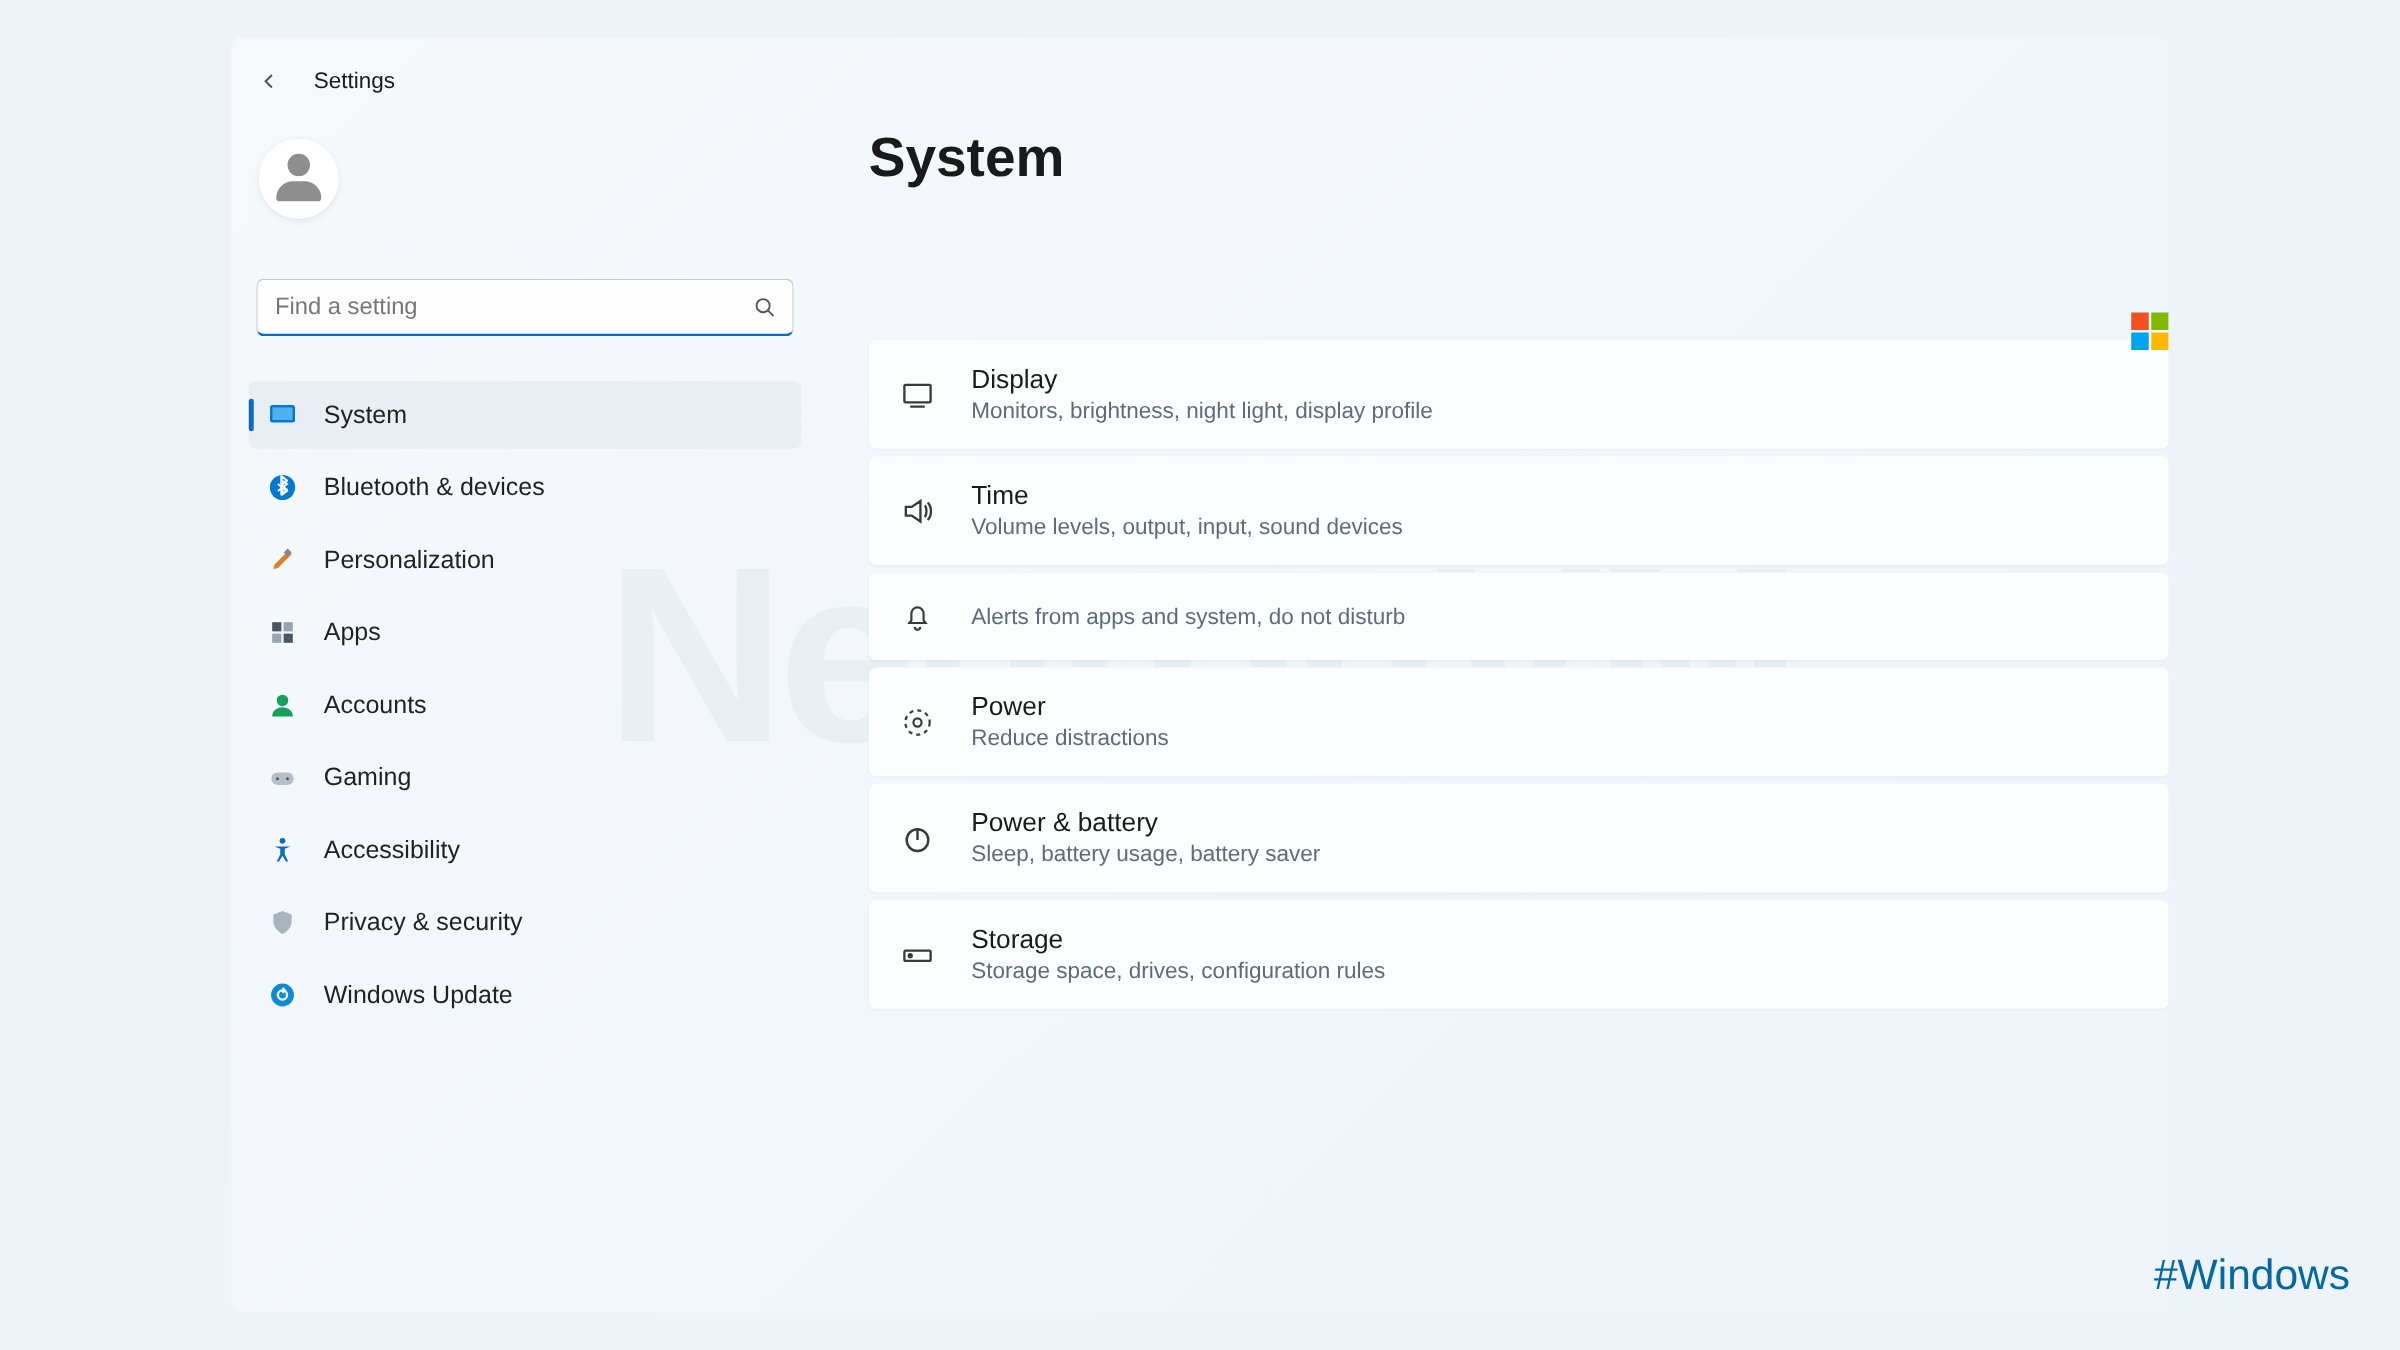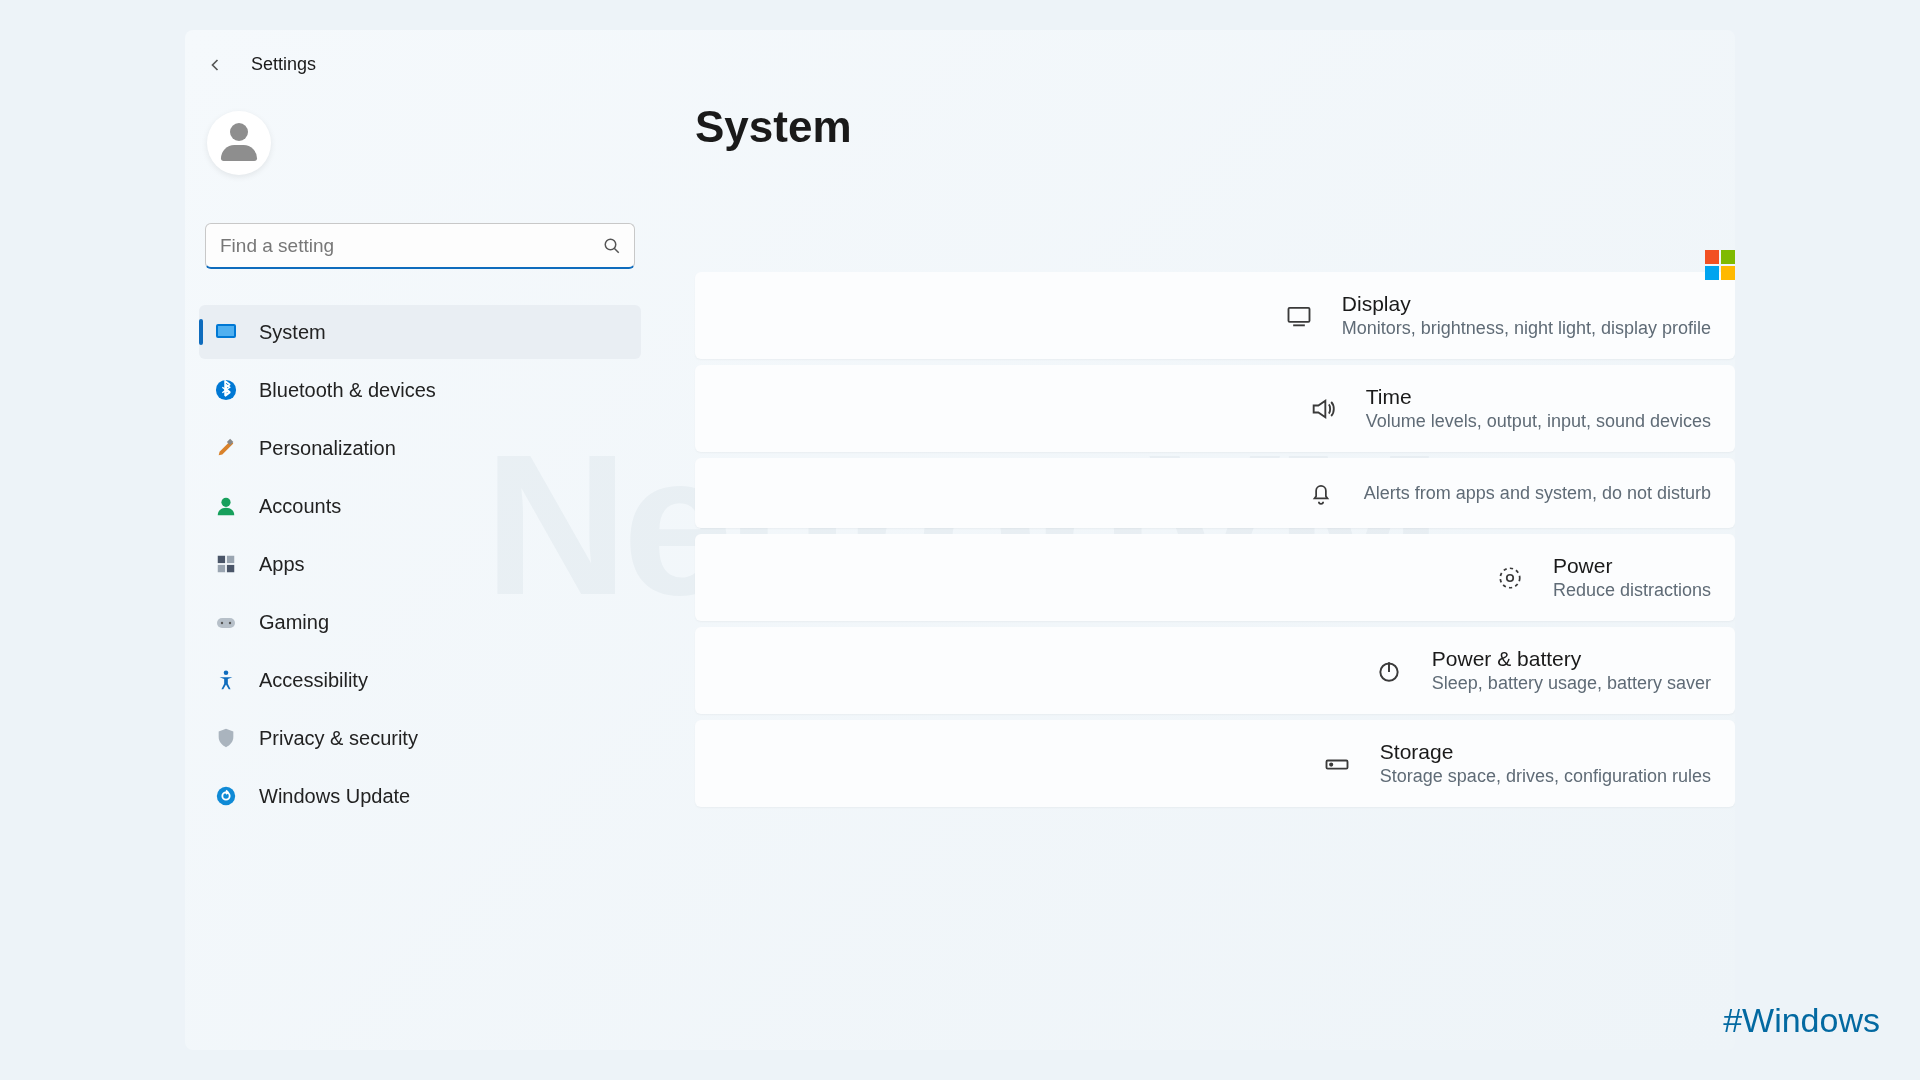--- a/index.html
+++ b/index.html
@@ -192,21 +192,20 @@
     .card-list { display: flex; flex-direction: column; gap: 6px; }
     .card {
       background: #fcfdfe;
       border-radius: 6px;
       padding: 20px 24px;
       display: flex;
       align-items: center;
       gap: 28px;
       cursor: pointer;
       box-shadow: 0 1px 2px rgba(0,0,0,0.04);
-      justify-content: flex-end;
     }
     .card-icon {
       width: 30px;
       height: 30px;
       color: #3a3a3a;
       display: flex;
       align-items: center;
       justify-content: center;
       flex-shrink: 0;
     }
@@ -300,37 +299,37 @@
               <path d="M4 20l4-1 12-12-3-3L5 16l-1 4z" fill="#d9822b"></path>
               <rect x="14" y="3" width="5" height="5" transform="rotate(45 16.5 5.5)" fill="#888"></rect>
             </svg>
         </span>
         <span>Personalization</span>
       </div>
 
       <div class="nav-item">
         <span class="nav-icon">
           <svg viewBox="0 0 24 24" width="22" height="22">
-              <circle cx="12" cy="8" r="5" fill="#17a05c"></circle>
-              <path d="M3 22c0-5 4-8 9-8s9 3 9 8" fill="#17a05c"></path>
-            </svg>
-        </span>
-        <span>Accounts</span>
-      </div>
-
-      <div class="nav-item">
-        <span class="nav-icon">
-          <svg viewBox="0 0 24 24" width="22" height="22">
               <rect x="3" y="3" width="8" height="8" fill="#4a5568"></rect>
               <rect x="13" y="3" width="8" height="8" fill="#9aa5b1"></rect>
               <rect x="3" y="13" width="8" height="8" fill="#9aa5b1"></rect>
               <rect x="13" y="13" width="8" height="8" fill="#4a5568"></rect>
             </svg>
         </span>
         <span>Apps</span>
+      </div>
+
+      <div class="nav-item">
+        <span class="nav-icon">
+          <svg viewBox="0 0 24 24" width="22" height="22">
+              <circle cx="12" cy="8" r="5" fill="#17a05c"></circle>
+              <path d="M3 22c0-5 4-8 9-8s9 3 9 8" fill="#17a05c"></path>
+            </svg>
+        </span>
+        <span>Accounts</span>
       </div>
 
 
       <div class="nav-item">
         <span class="nav-icon">
           <svg viewBox="0 0 24 24" width="24" height="24">
               <rect x="3" y="8" width="18" height="10" rx="5" fill="#b7c0c9"></rect>
               <circle cx="8" cy="13" r="1.2" fill="#555"></circle>
               <circle cx="16" cy="13" r="1.2" fill="#555"></circle>
             </svg>

